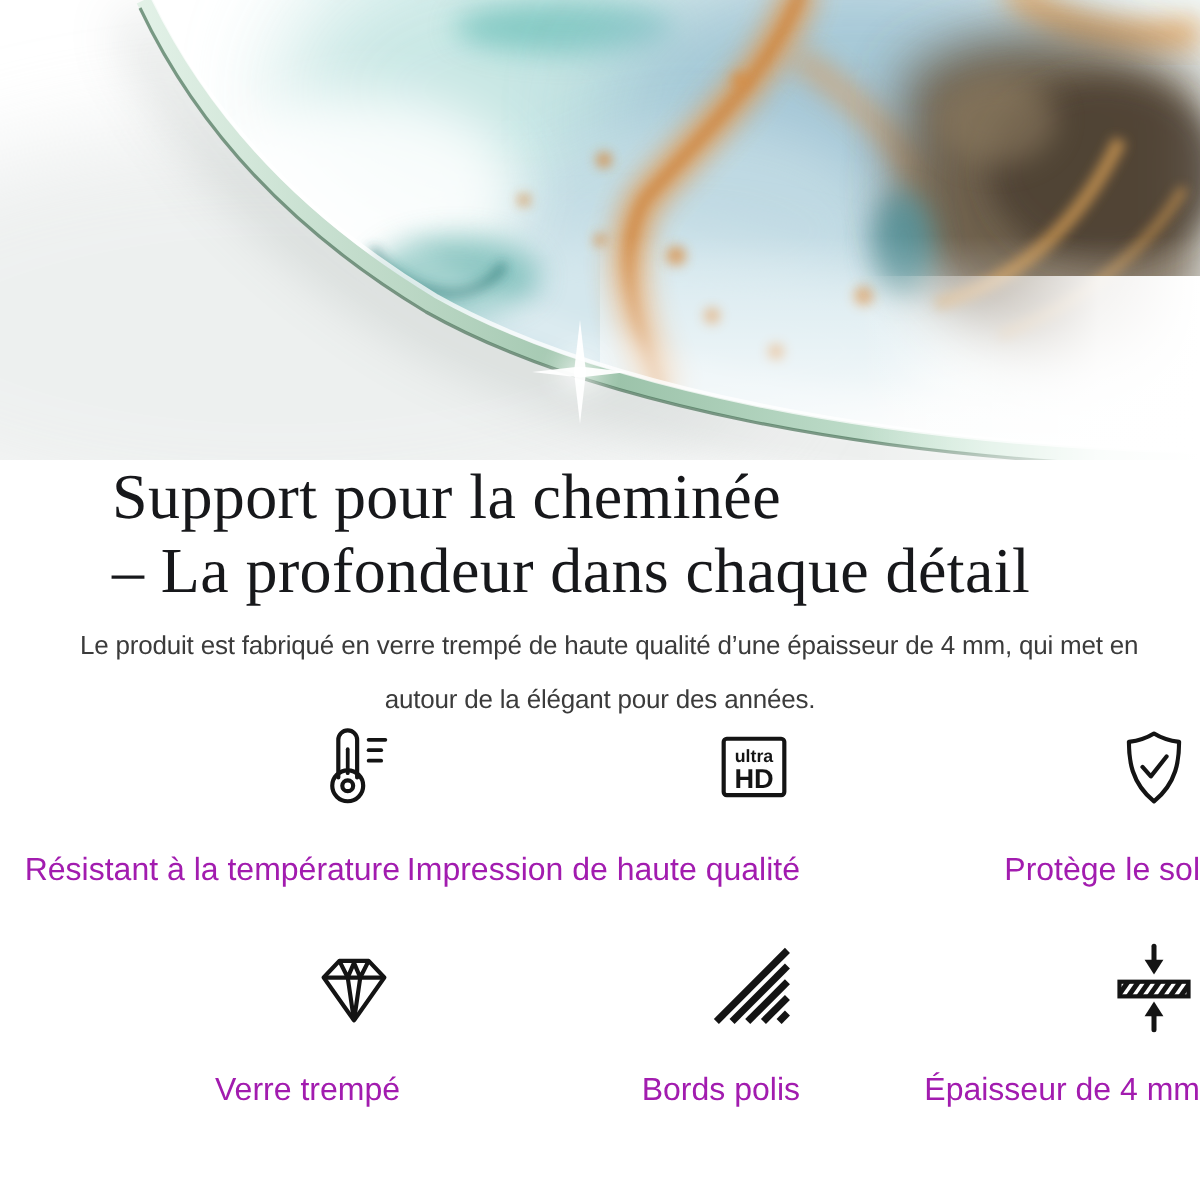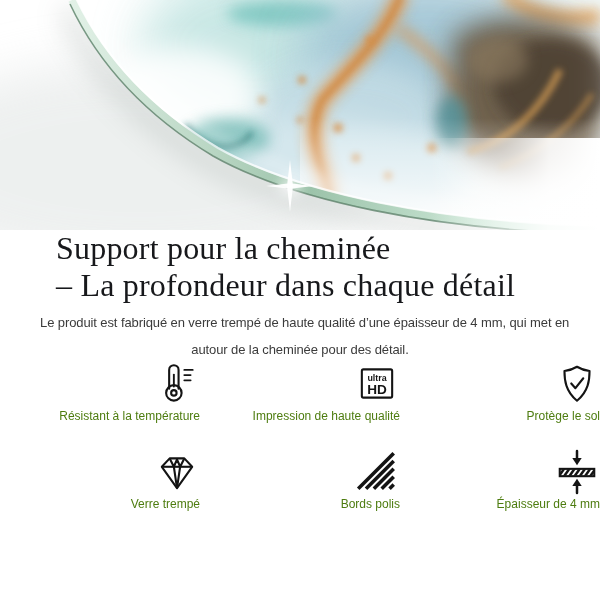--- a/index.html
+++ b/index.html
@@ -18,21 +18,21 @@
   .desc-line{
     white-space:nowrap;font-size:13px;line-height:27px;letter-spacing:-0.1px;color:#3b3b3b;text-align:center;
   }
   .features{
     display:grid;grid-template-columns:repeat(3,1fr);
     row-gap:26px;margin-top:-2px;
   }
   .feature{display:flex;flex-direction:column;align-items:flex-end;}
   .fe-icon{width:46px;height:46px;}
   .fe-icon svg{width:46px;height:46px;display:block;}
-  .fe-label{margin-top:2px;font-size:12px;color:#4d7c0f;letter-spacing:0;}
+  .fe-label{margin-top:20px;font-size:16px;color:#a21caf;letter-spacing:0;}
   .ic{stroke:#141414;fill:none;stroke-width:2;}
 </style>
 </head>
 <body>
 
 <div class="hero">
   <svg width="600" height="236" viewBox="0 0 600 236">
     <defs>
       <clipPath id="disc">
         <path d="M72,0 C98,55 142,108 215,152 C295,197 435,226 600,230 L600,0 Z"></path>
@@ -123,21 +123,21 @@
   </svg>
 </div>
 
 <h1 class="title">
   <div>Support pour la cheminée</div>
   <div>– La profondeur dans chaque détail</div>
 </h1>
 
 <div class="desc">
   <div class="desc-line">Le produit est fabriqué en verre trempé de haute qualité d’une épaisseur de 4 mm, qui met en</div>
-  <div class="desc-line">autour de la cheminée pour des détail.</div>
+  <div class="desc-line">autour de la élégant pour des années.</div>
 </div>
 
 <div class="features">
 
   <div class="feature">
     <div class="fe-icon">
       <svg viewBox="0 0 44 44">
         <g class="ic" stroke-linecap="round">
           <path d="M14.5,26.5 V8.5 A4.5,4.5 0 0 1 23.5,8.5 V26.5"></path>
           <circle cx="19" cy="30.5" r="7.4"></circle>

